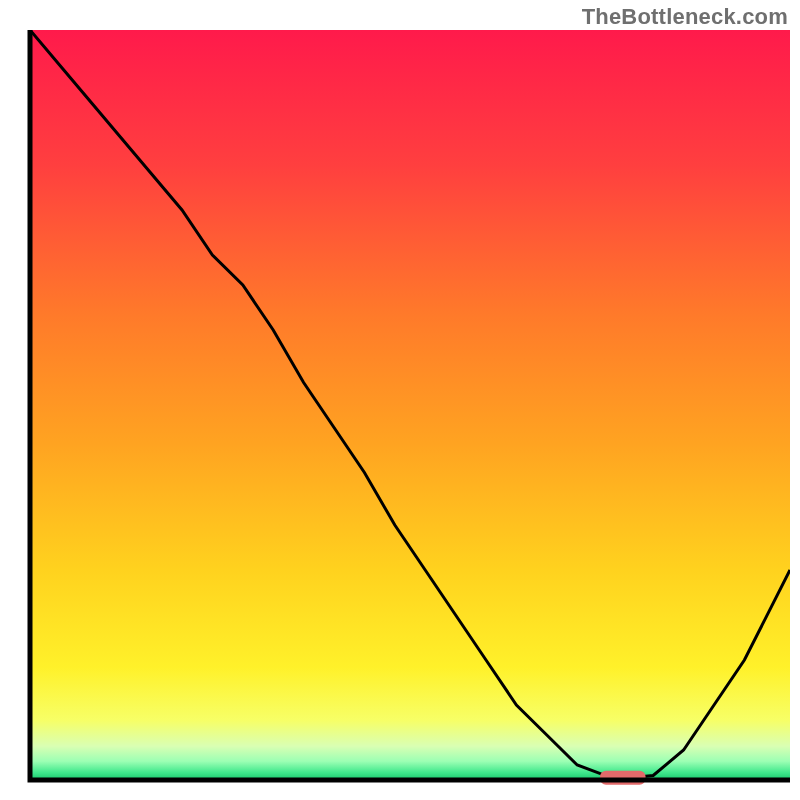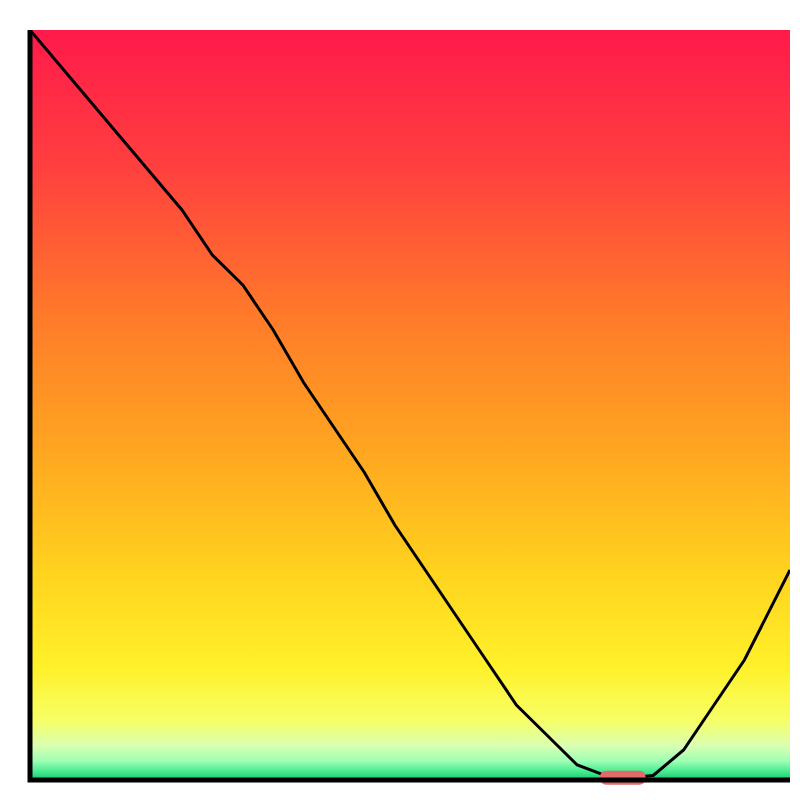--- a/index.html
+++ b/index.html
@@ -28,20 +28,21 @@
   svg {
     position: absolute;
     top: 0;
     left: 0;
   }
 </style>
 </head>
 <body>
 <div class="container">
 
+  <div class="watermark">TheBottleneck.com</div>
 
   <svg id="chart-svg" width="800" height="800" viewBox="0 0 800 800">
     <defs>
       <linearGradient id="bg-grad" x1="0" y1="0" x2="0" y2="1">
 
       <stop offset="0%" stop-color="#ff1a4b"></stop>
           <stop offset="18%" stop-color="#ff3f3f"></stop>
           <stop offset="38%" stop-color="#ff7a2a"></stop>
           <stop offset="55.00000000000001%" stop-color="#ffa321"></stop>
           <stop offset="72%" stop-color="#ffd21e"></stop>

